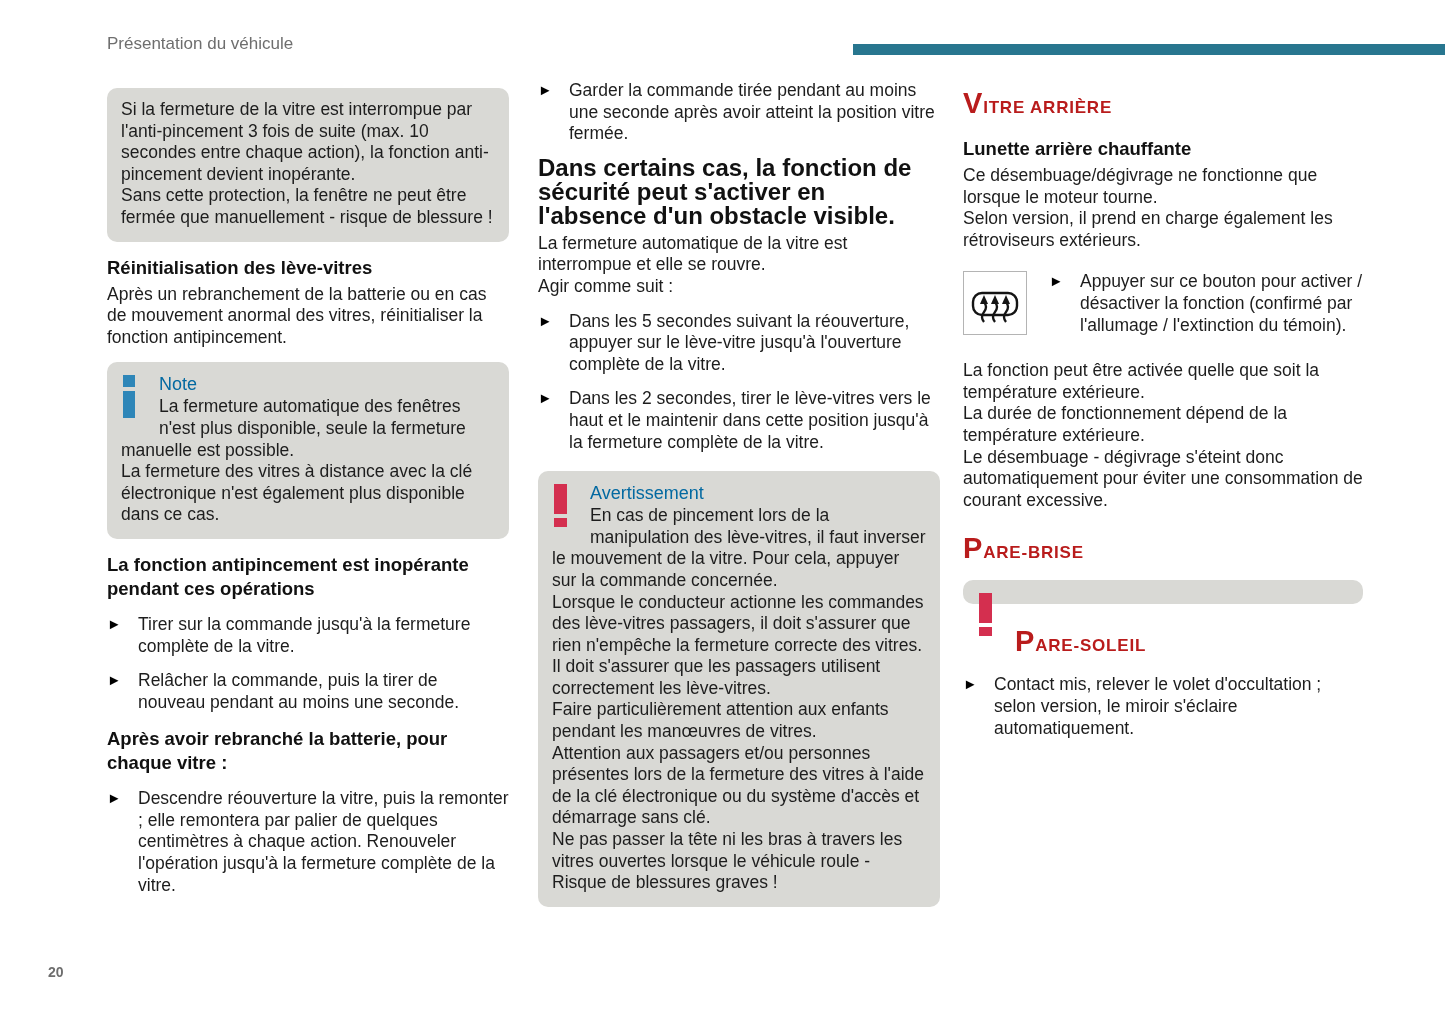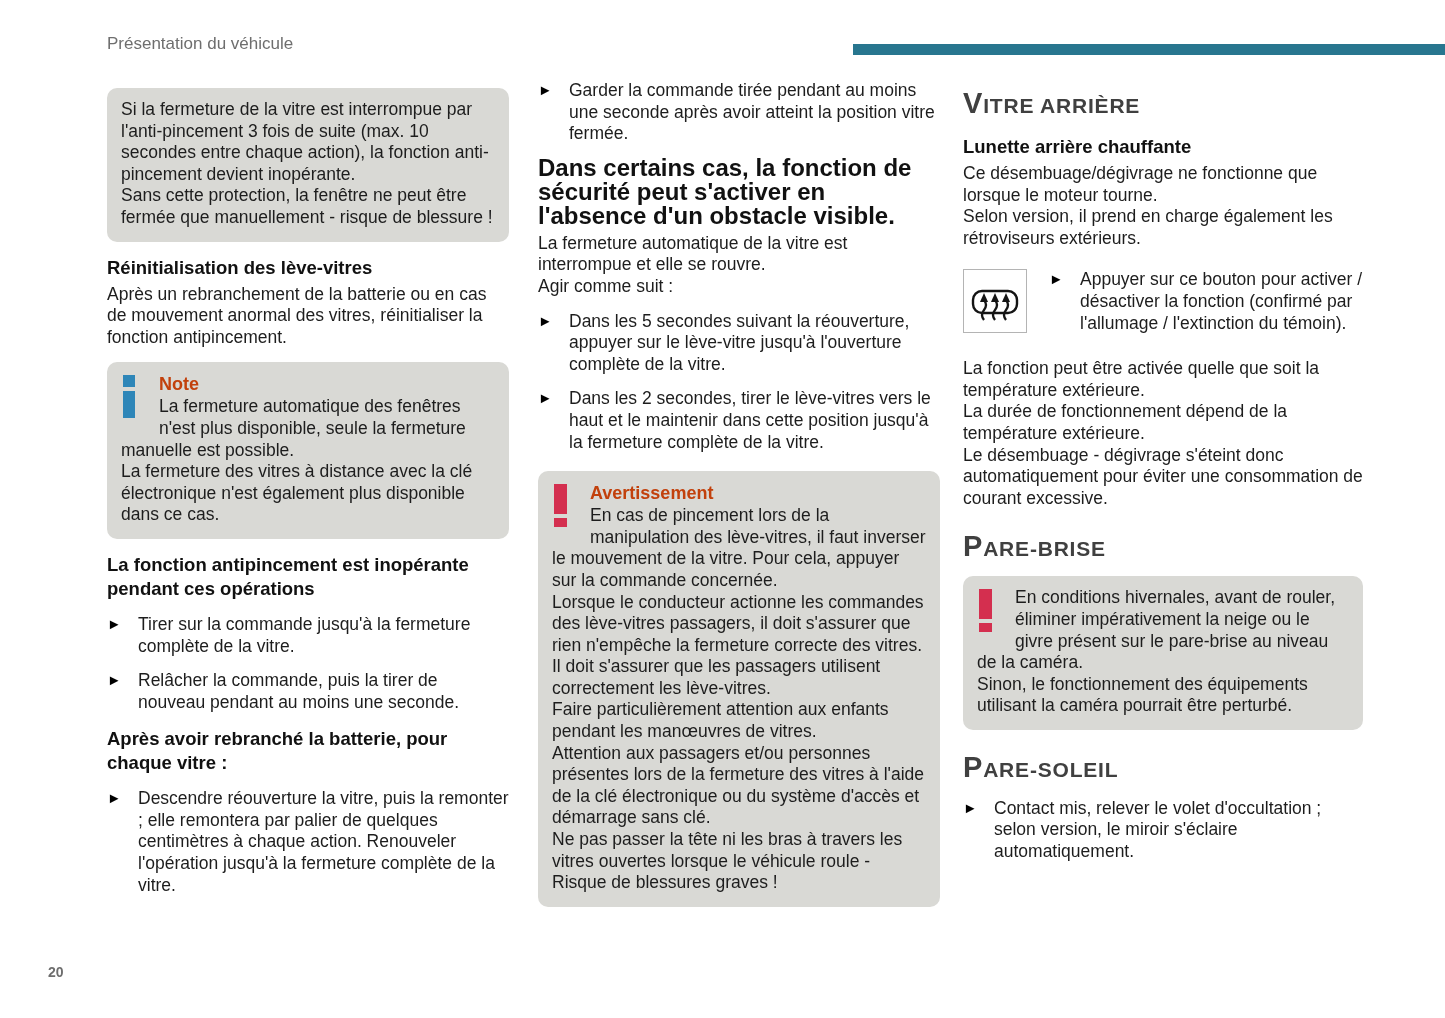--- a/index.html
+++ b/index.html
@@ -22,29 +22,29 @@
   .para { margin-top:4px; }
   .spaced { margin-top:12px; }
 
   .subhead { font-weight:bold; font-size:18.5px; line-height:24px; margin:14px 0 4px; color:#111; }
   .boldpara { font-weight:bold; font-size:24px; line-height:24px; margin:11px 0 5px; color:#111; }
 
   .bullet { display:flex; margin-top:13px; }
   .bullet .tri { flex:0 0 31px; font-size:14.5px; line-height:21.6px; color:#000; }
   .bullet .btxt { flex:1; }
 
-  .box-title { font-weight:bold; font-size:18px; line-height:23px; color:#c2410c; }
+  .box-title { font-weight:normal; font-size:18px; line-height:23px; color:#0369a1; }
   .icon-float { float:left; width:24px; height:45px; margin:2px 12px 0 2px; display:block; }
   .icon-float span { display:block; }
   .info-i .dot { width:12px; height:12px; background:var(--note_icon,#2e86b8); }
   .info-i .bar { width:12px; height:27px; background:var(--note_icon,#2e86b8); margin-top:4px; }
   .warn-i .bar { width:13px; height:30px; background:var(--warn_icon,#d42f4f); }
   .warn-i .dot { width:13px; height:9px; background:var(--warn_icon,#d42f4f); margin-top:4px; }
 
-  .section-title { font-weight:bold; font-size:21px; letter-spacing:0.8px; line-height:30px; margin:0 0 12px; color:#404040; }
+  .section-title { font-weight:bold; font-size:17px; letter-spacing:0.8px; line-height:30px; margin:0 0 12px; color:#b91c1c; }
   .section-title::first-letter { font-size:29px; }
   .section-title.mt { margin-top:22px; }
 
   .demister-row { display:flex; margin:20px 0 24px; }
   .demister-box { flex:0 0 62px; width:62px; height:62px; border:1px solid #b4b4b4; display:flex; align-items:center; justify-content:center; margin-right:22px; background:#fff; }
   .demister-row .bullet { flex:1; margin-top:0; }
 </style>
 </head>
 <body>
 
@@ -152,22 +152,20 @@
     <div class="para prewrap">La fonction peut être activée quelle que soit la température extérieure.
 La durée de fonctionnement dépend de la température extérieure.
 Le désembuage - dégivrage s'éteint donc automatiquement pour éviter une consommation de courant excessive.</div>
 
     <div class="section-title mt">PARE-BRISE</div>
     <div class="graybox" style="margin-top:10px">
       <span class="icon-float warn-i">
           <span class="bar"></span>
           <span class="dot"></span>
         </span>
-      <div class="prewrap">En conditions hivernales, avant de rouler, éliminer impérativement la neige ou le givre présent sur le pare-brise au niveau de la caméra.
-Sinon, le fonctionnement des équipements utilisant la caméra pourrait être perturbé.</div>
     </div>
 
     <div class="section-title mt">PARE-SOLEIL</div>
     <div class="bullet">
       <span class="tri">►</span>
       <span class="btxt">Contact mis, relever le volet d'occultation ; selon version, le miroir s'éclaire automatiquement.</span>
     </div>
   </div>
 
   <div class="page-number">20</div>

